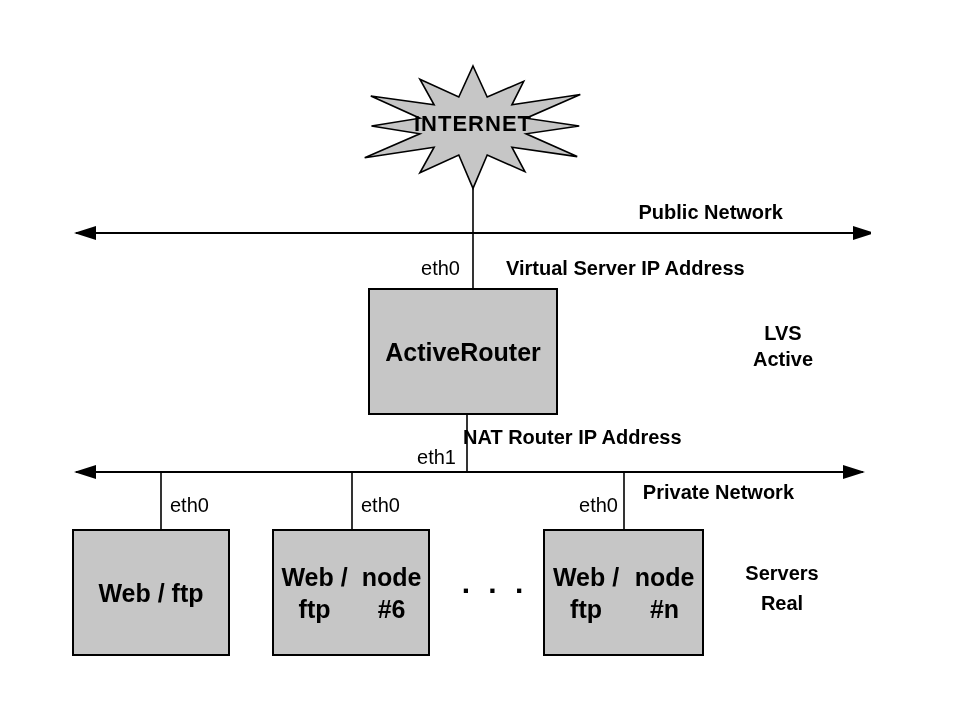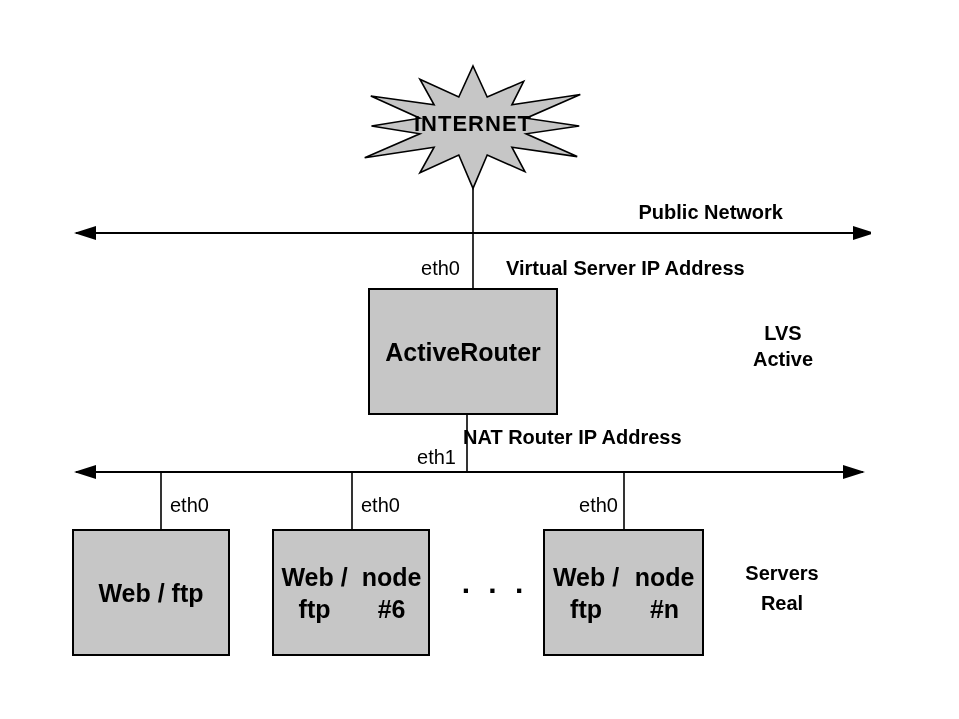--- a/index.html
+++ b/index.html
@@ -91,20 +91,21 @@
     <span>Active</span>
     <span>Router</span>
   </div>
   <div class="lbl bold c two-line" id="lvs-label">
     <div>LVS</div>
     <div>Active</div>
   </div>
 
   <div class="lbl r" id="eth1-label">eth1</div>
   <div class="lbl bold" id="nat-label">NAT Router IP Address</div>
+  <div class="lbl bold" id="private-label">Private Network</div>
 
   <div class="lbl" id="eth0-n1">eth0</div>
   <div class="lbl" id="eth0-n2">eth0</div>
   <div class="lbl r" id="eth0-nn">eth0</div>
 
   <div class="gbox" id="node1-box">
     <span>Web / ftp</span>
   </div>
   <div class="gbox" id="node2-box">
     <span>Web / ftp</span>

